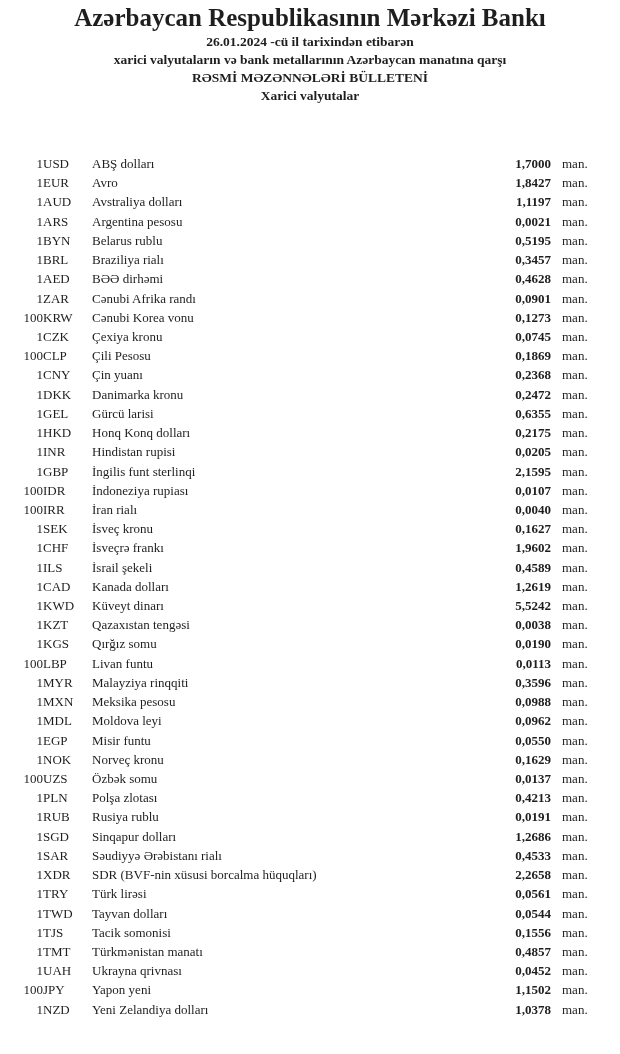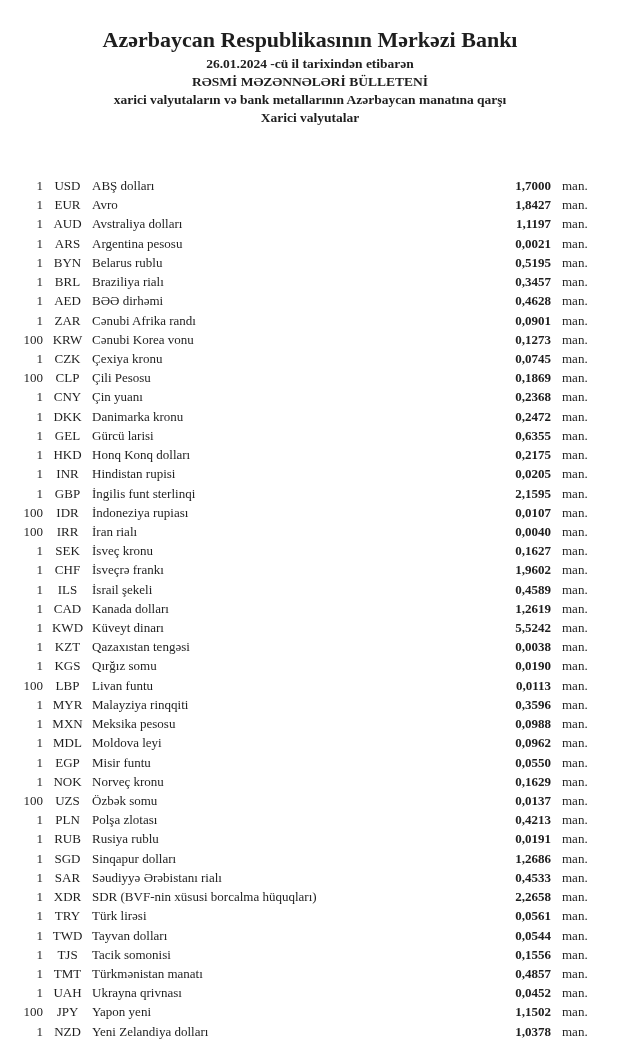--- a/index.html
+++ b/index.html
@@ -11,22 +11,22 @@
     position: relative;
     width: 620px;
     height: 1054px;
     background: #ffffff;
     color: #1e1e1e;
     font-family: "Liberation Serif", "DejaVu Serif", serif;
     overflow: hidden;
   }
   .header { text-align: center; }
   .title {
-    padding-top: 28px;
-    font-size: 22px;
+    padding-top: 6px;
+    font-size: 25px;
     line-height: 24px;
     font-weight: 700;
   }
   .hline {
     font-size: 13.5px;
     line-height: 18px;
     font-weight: 700;
   }
   .hline.first { margin-top: 3px; }
   .section-title {
@@ -46,21 +46,20 @@
     line-height: 19.23px;
   }
   .cell { white-space: nowrap; }
   .cell.qty {
     width: 33px;
     margin-left: 10px;
     text-align: right;
   }
   .cell.code {
     width: 49px;
-    text-align: center;
   }
   .cell.name {
     flex: 1;
     text-align: left;
     overflow: hidden;
     margin-top: 44px;
   }
   .cell.rate {
     width: 70px;
     text-align: right;
@@ -73,22 +72,22 @@
     text-align: left;
   }
 </style>
 </head>
 <body>
 
 <div class="page">
   <div class="header">
     <div class="title">Azərbaycan Respublikasının Mərkəzi Bankı</div>
     <div class="hline first">26.01.2024 -cü il tarixindən etibarən</div>
+    <div class="hline">xarici valyutaların və bank metallarının Azərbaycan manatına qarşı</div>
     <div class="hline">RƏSMİ MƏZƏNNƏLƏRİ BÜLLETENİ</div>
-    <div class="hline">xarici valyutaların və bank metallarının Azərbaycan manatına qarşı</div>
   </div>
 
   <div class="section-title">Xarici valyutalar</div>
 
   <div class="rates-table">
       <div class="row">
         <span class="cell qty">1</span>
         <span class="cell code">USD</span>
         <span class="cell name">ABŞ dolları</span>
         <span class="cell rate">1,7000</span>

